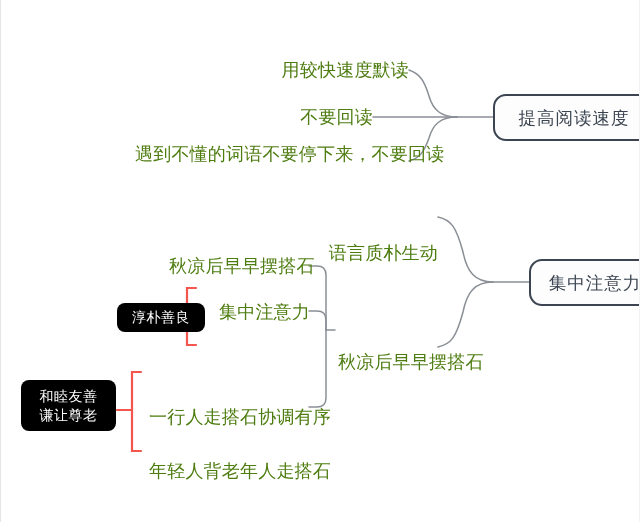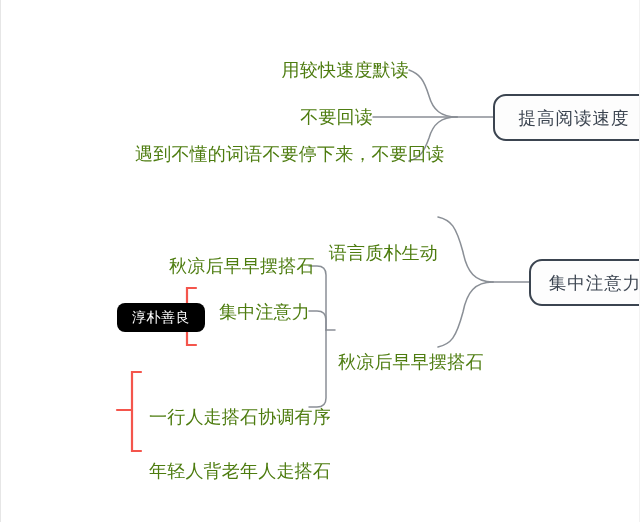--- a/index.html
+++ b/index.html
@@ -111,20 +111,24 @@
   <div class="leaf right" style="left:317px; top:208px; width:120px;margin-top:36px;">语言质朴生动</div>
 
   <div class="leaf left" style="left:337px; top:317px; width:130px;">
     <div>秋凉后早早摆搭石</div>
   </div>
 
   <div class="pink-node" style="left:116px; top:303px; width:88px; height:29px;">
     <span>淳朴善良</span>
   </div>
 
+  <div class="pink-node" style="left:20px; top:380px; width:95px; height:51px;">
+    <span>和睦友善</span>
+    <span>谦让尊老</span>
+  </div>
 
   <div class="leaf right" style="left:168px; top:257px; width:140px;">秋凉后早早摆搭石</div>
 
   <div class="leaf right" style="left:218px; top:303px; width:90px;">集中注意力</div>
 
   <div class="leaf left" style="left:148px; top:372px; width:165px;">
     <div>一行人走搭石协调有序</div>
     <div>年轻人背老年人走搭石</div>
   </div>
 

